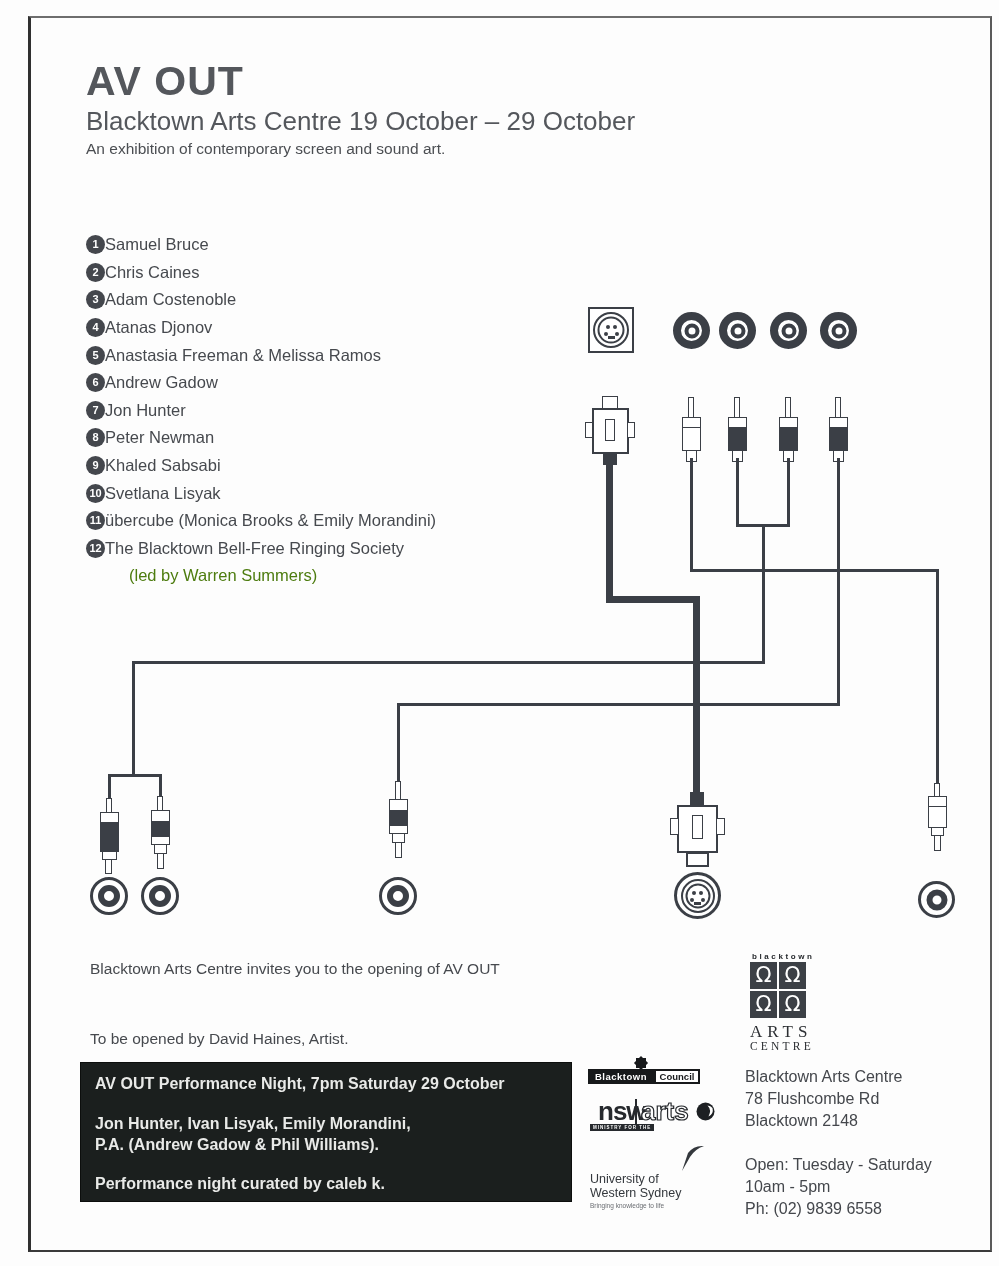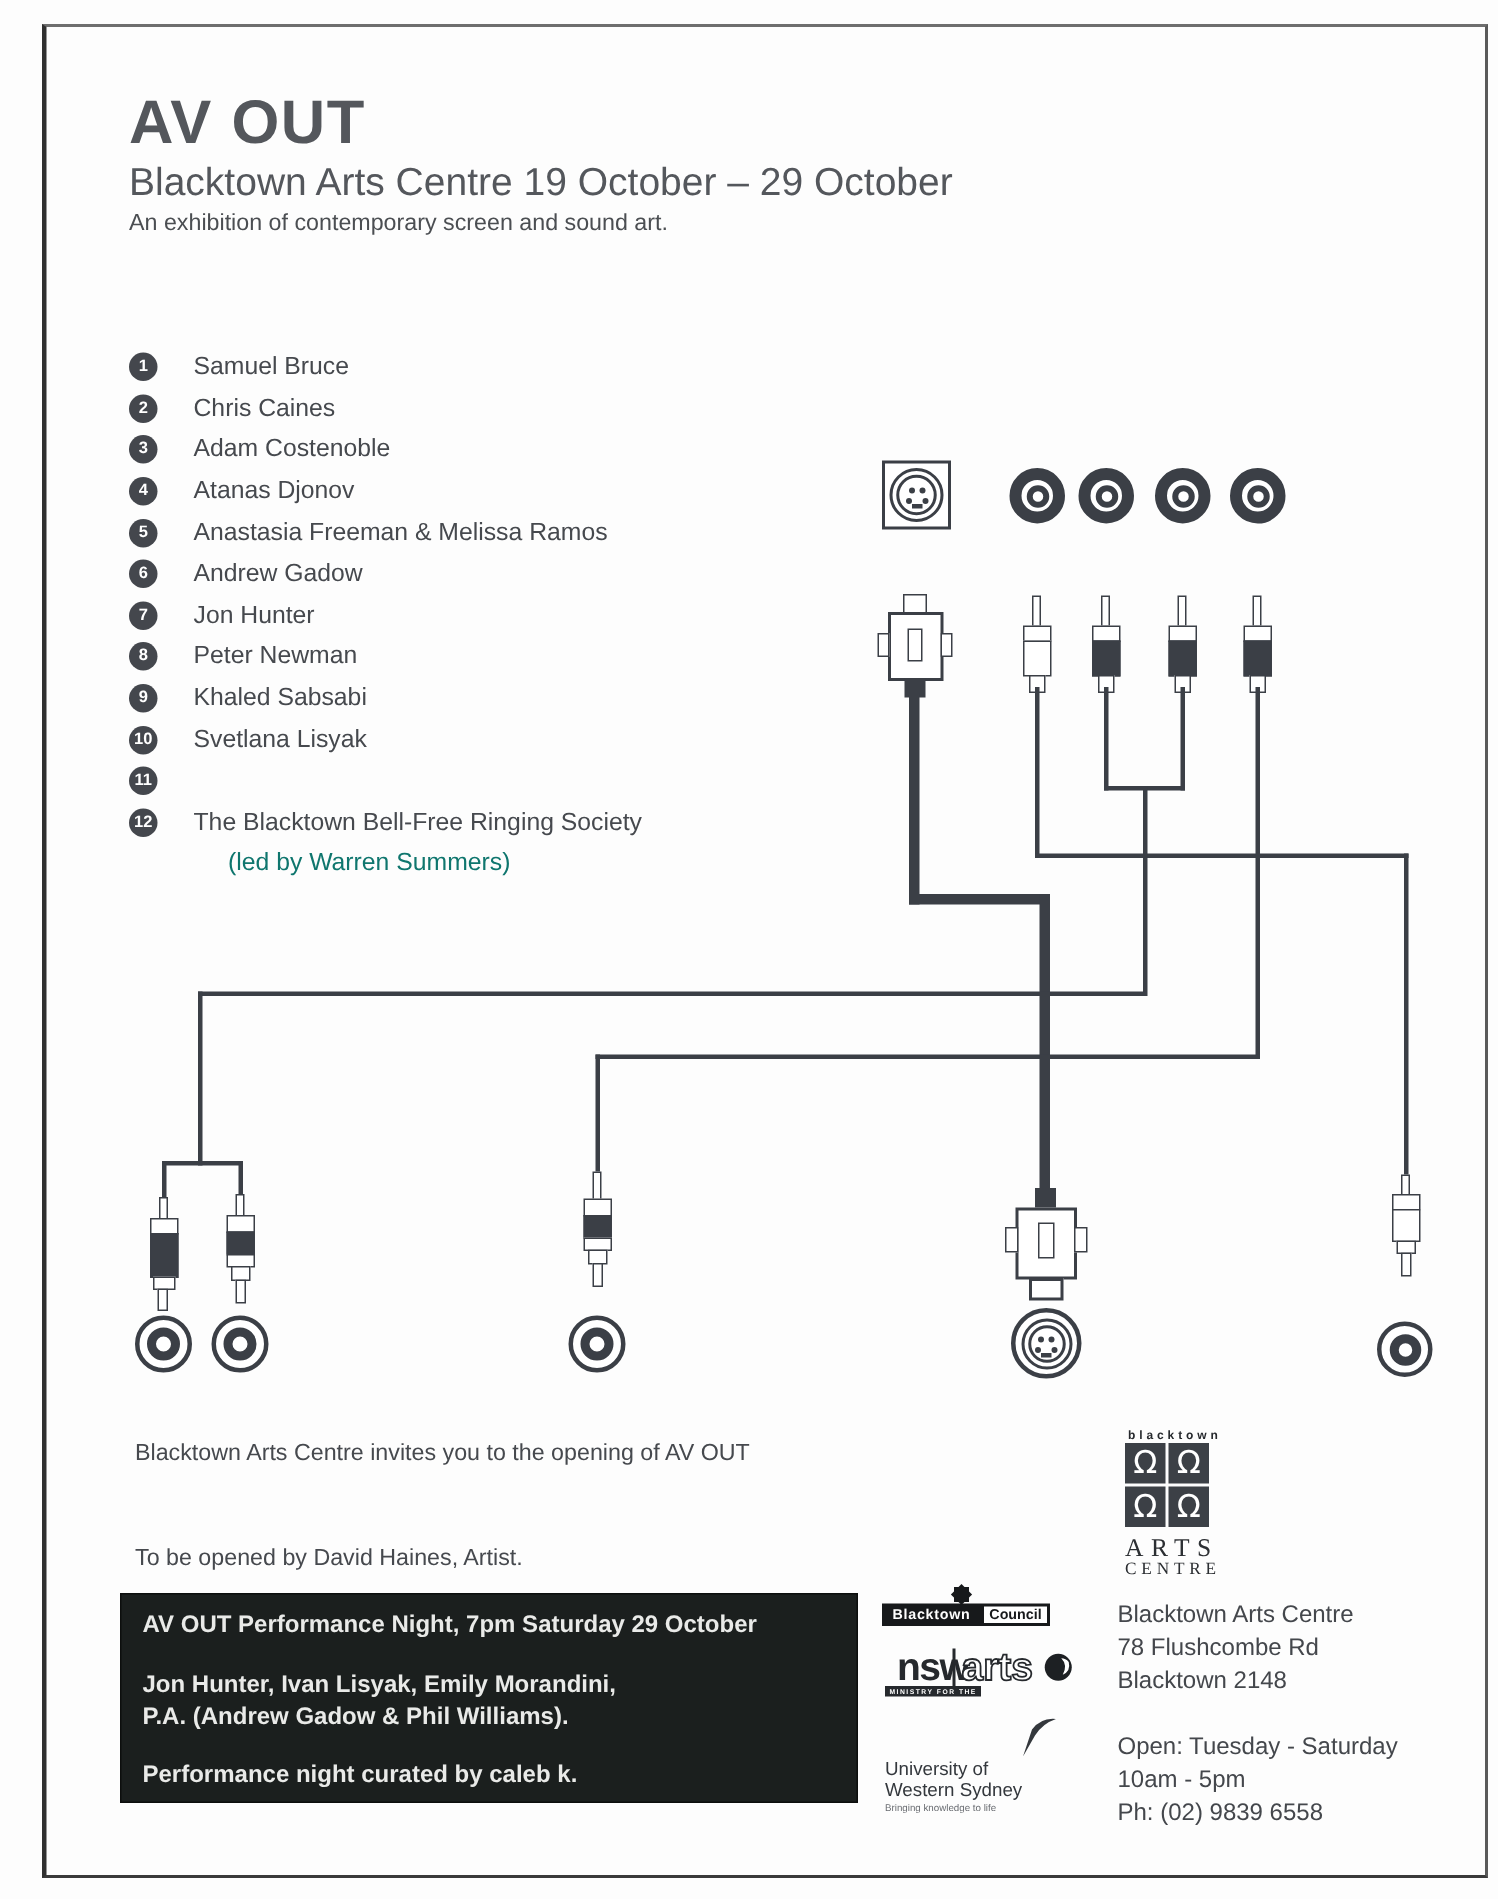--- a/index.html
+++ b/index.html
@@ -12,22 +12,22 @@
          border-bottom:2px solid #3a3a3a;border-left:3px solid #303030;background:transparent;}
   
   .title{left:86px;top:58px;font-size:41px;font-weight:bold;color:#54575c;letter-spacing:1px;}
   .subtitle{left:86px;top:106px;font-size:26px;color:#54575c;}
   .tagline{left:86px;top:140px;font-size:15.5px;color:#4b4e52;}
   
   .artists{left:86px;top:231px;width:520px;}
   .artist-row{display:flex;align-items:center;height:27.6px;}
   .numchip{width:19px;height:19px;border-radius:50%;background:#44474d;color:#fff;
            font-size:11px;font-weight:bold;text-align:center;line-height:19px;flex:0 0 19px;}
-  .artist-name{margin-left:24px;font-size:16.5px;color:#46494e;}
-  .artist-cont{margin-left:66px;font-size:16.5px;color:#0f766e;height:27.6px;line-height:27.6px;}
+  .artist-name{font-size:16.5px;color:#46494e;}
+  .artist-cont{margin-left:43px;font-size:16.5px;color:#4d7c0f;height:27.6px;line-height:27.6px;}
   
   .seg{position:absolute;background:#3b3f46;}
   .pp{position:absolute;background:#fff;border:1.5px solid #3b3f46;box-sizing:border-box;}
   .pp2{position:absolute;background:#fff;border:2px solid #3b3f46;box-sizing:border-box;}
   .dk{background:#3b3f46;}
   .ring{position:absolute;border-radius:50%;box-sizing:border-box;background:#fff;}
   .ctr{left:50%;top:50%;transform:translate(-50%,-50%);}
   .pin{position:absolute;width:4px;height:4px;border-radius:50%;background:#3b3f46;}
   
   .inv1{left:90px;top:960px;font-size:15.5px;}
@@ -115,20 +115,21 @@
     <div class="artist-row">
         <span class="numchip">9</span>
         <span class="artist-name">Khaled Sabsabi</span>
       </div>
     <div class="artist-row">
         <span class="numchip">10</span>
         <span class="artist-name">Svetlana Lisyak</span>
       </div>
     <div class="artist-row">
         <span class="numchip">11</span>
+        <span class="artist-name">übercube (Monica Brooks &amp; Emily Morandini)</span>
       </div>
     <div class="artist-row">
         <span class="numchip">12</span>
         <span class="artist-name">The Blacktown Bell-Free Ringing Society</span>
       </div>
     <div class="artist-cont">(led by Warren Summers)</div>
   </div>
 
   <div>
 

